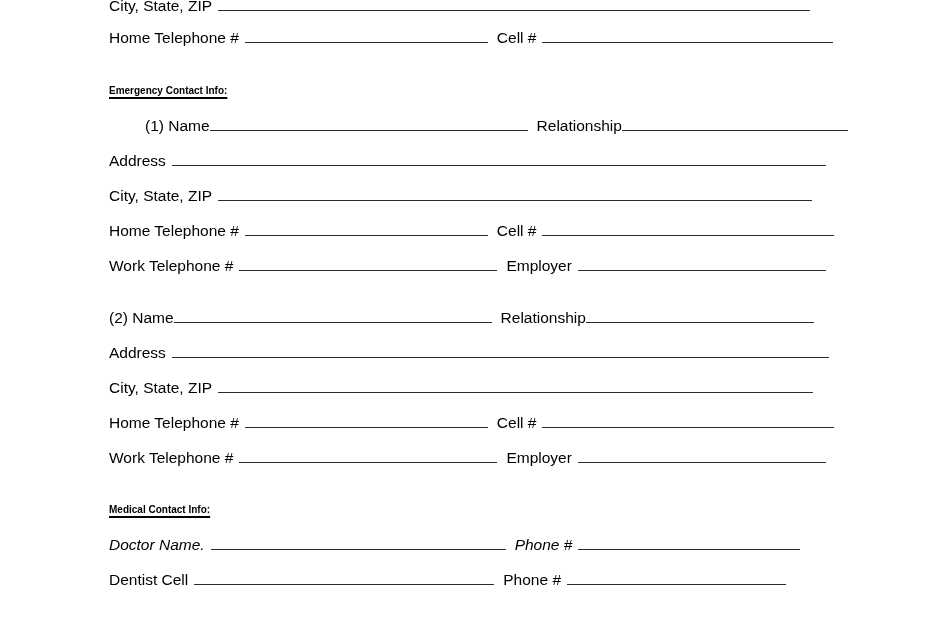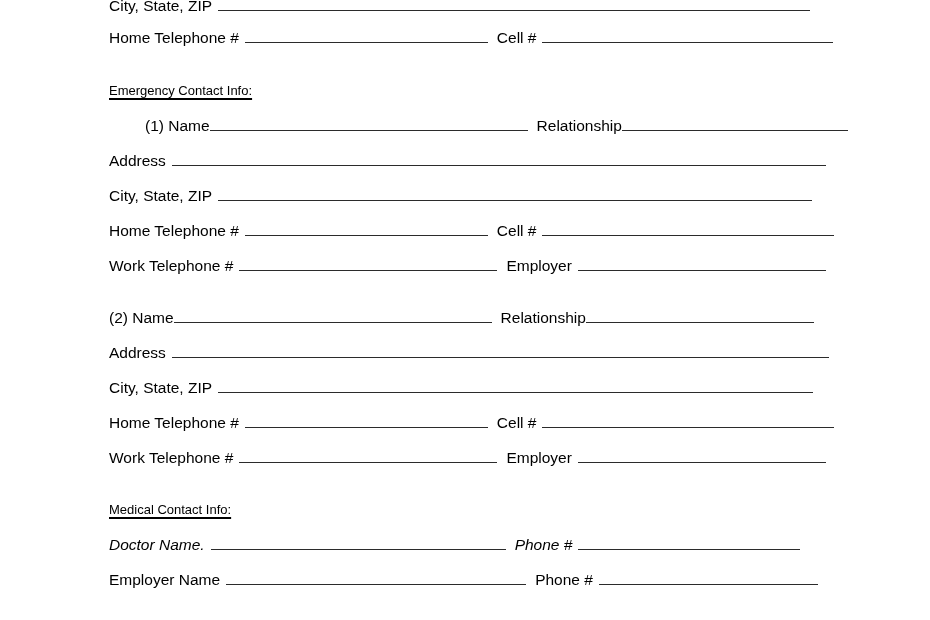--- a/index.html
+++ b/index.html
@@ -66,23 +66,23 @@
   }
   .gap-none {
     display: inline-block;
     flex: none;
     width: 0px;
   }
 
   .heading {
     position: absolute;
     left: 109px;
-    font-size: 13px;
+    font-size: 10px;
     line-height: 22px;
-    font-weight: normal;
+    font-weight: bold;
     text-decoration: underline;
     text-underline-offset: 3px;
     text-decoration-thickness: 2px;
     white-space: nowrap;
     color: #000;
   }
 </style>
 </head>
 <body>
 
@@ -196,21 +196,21 @@
     <span class="label">Doctor Name.</span>
     <span class="gap"></span>
     <span class="rule" style="width:295px;"></span>
     <span class="gap-wide"></span>
     <span class="label">Phone #</span>
     <span class="gap"></span>
     <span class="rule" style="width:222px;"></span>
   </div>
 
   <div class="row" style="top:569px;">
-    <span class="label">Employer Name</span>
+    <span class="label">Dentist Cell</span>
     <span class="gap"></span>
     <span class="rule" style="width:300px;"></span>
     <span class="gap-wide"></span>
     <span class="label">Phone #</span>
     <span class="gap"></span>
     <span class="rule" style="width:219px;"></span>
   </div>
 
 </div>
 

